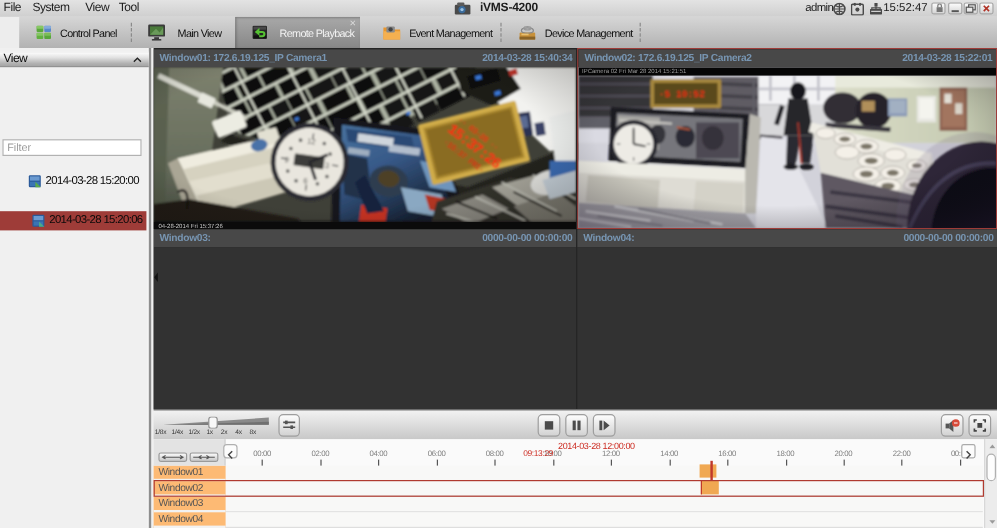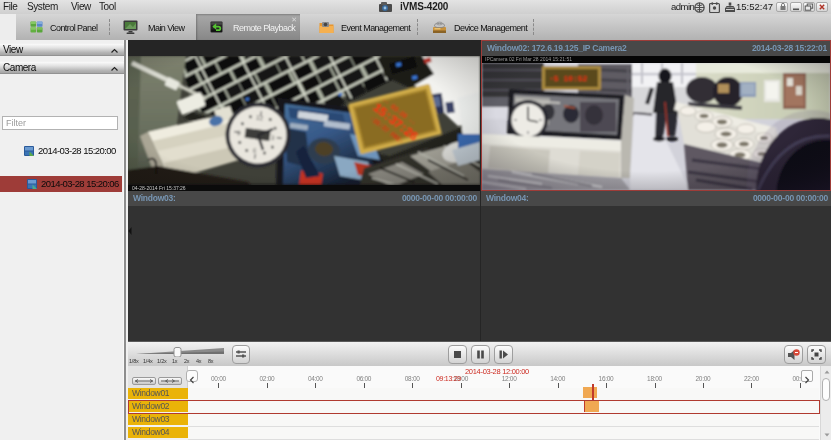--- a/index.html
+++ b/index.html
@@ -50,21 +50,21 @@
 
 #controlbar { position:absolute; left:0; top:301px; width:703px; height:25px;
   background:linear-gradient(#f2f2f2,#c8c8c8); border-top:1px solid #5a5a5a; }
 .cbtn { position:absolute; top:3px; width:19px; height:19px; border:1px solid #9e9e9e; border-radius:4px;
   background:linear-gradient(#fdfdfd,#d2d2d2); }
 .speedlbl { position:absolute; top:16px; font-size:5.5px; color:#333; letter-spacing:-0.2px; }
 
 
 #timeline { position:absolute; left:0; top:326px; width:703px; height:74px; background:#fafafa; }
 .tlrow { position:absolute; left:0; width:691px; height:13px; border-bottom:1px solid #dedede; background:#f8f8f7; }
-.tlabel { position:absolute; left:0; width:60px; height:13px; background:#eab308;
+.tlabel { position:absolute; left:0; width:60px; height:13px; background:#fdba74;
   border-bottom:2px solid #f2f2f2; font-size:8.5px; color:#555; line-height:11px; padding-left:4px; letter-spacing:-0.3px; }
 .tick { position:absolute; top:17px; width:1px; height:5px; background:#555; }
 .ticklabel { position:absolute; top:9px; font-size:6.5px; color:#808080; width:30px; text-align:center; letter-spacing:-0.3px; }
 .redtext { position:absolute; color:#cc2a20; }
 </style>
 </head>
 <body>
 <div id="app">
 
   <div id="menubar">
@@ -171,23 +171,20 @@
     </svg>
     <span class="tbtext" style="left:438px;">Device Management</span>
     <div class="tbsep" style="left:517px;"></div>
   </div>
 
   <div id="sidebar">
     <div class="edge"></div>
     <div class="shead" style="top:3px;">View<span class="chev"><svg width="7" height="8" viewBox="0 0 7 8">
             <path d="M0.5 5.5 L3.5 2.5 L6.5 5.5" stroke="#222" stroke-width="1.2" fill="none"></path>
           </svg></span></div>
-    <div class="shead" style="top:20.5px;">Camera<span class="chev"><svg width="7" height="8" viewBox="0 0 7 8">
-            <path d="M0.5 5.5 L3.5 2.5 L6.5 5.5" stroke="#222" stroke-width="1.2" fill="none"></path>
-          </svg></span></div>
     <div id="filter">Filter</div>
 
     <div class="trow" style="top:103px;">
       <svg class="abs" style="left:23px;top:2px;" width="12" height="12" viewBox="0 0 12 12">
           <rect x="1" y="1" width="10" height="10" rx="1" fill="#2a5a9a"></rect>
           <rect x="2" y="2" width="8" height="3.5" fill="#6a9ad0"></rect>
           <rect x="2" y="6.5" width="8" height="3.5" fill="#3a74b4"></rect>
           <path d="M6.5 6.5 L11 11 H6.5 Z" fill="#5aaa4a"></path>
         </svg>
       <span style="left:38px;">2014-03-28 15:20:00</span>
@@ -204,20 +201,24 @@
   </div>
 
   <svg class="abs" style="left:128px;top:226px;z-index:5;" width="4" height="10" viewBox="0 0 4 10">
       <path d="M3.5 1 L0.5 5 L3.5 9 Z" fill="#111"></path>
     </svg>
 
   <div id="content">
 
     <div id="videos">
       <div class="vwin" style="left:0px; top:1px; width:352px; height:150px;">
+        <div class="vhead">
+            <span class="l">Window01: 172.6.19.125_IP Camera1</span>
+            <span class="r">2014-03-28 15:40:34</span>
+          </div>
         <div style="position:absolute; top:15px; left:0; width:352px; height:135px; background:#555;" id="vid1">
             <svg width="352" height="135" viewBox="0 0 352 135" style="position:absolute;left:0;top:0;">
 <defs>
  <filter id="b1" x="-8%" y="-8%" width="116%" height="116%">
                   <feGaussianBlur stdDeviation="1.1"></feGaussianBlur>
                 </filter>
  <linearGradient id="wall1" x1="0" y1="0" x2="0" y2="1">
                   <stop offset="0" stop-color="#7d816e"></stop>
                   <stop offset="0.5" stop-color="#6b7160"></stop>
                   <stop offset="1" stop-color="#4e5547"></stop>

